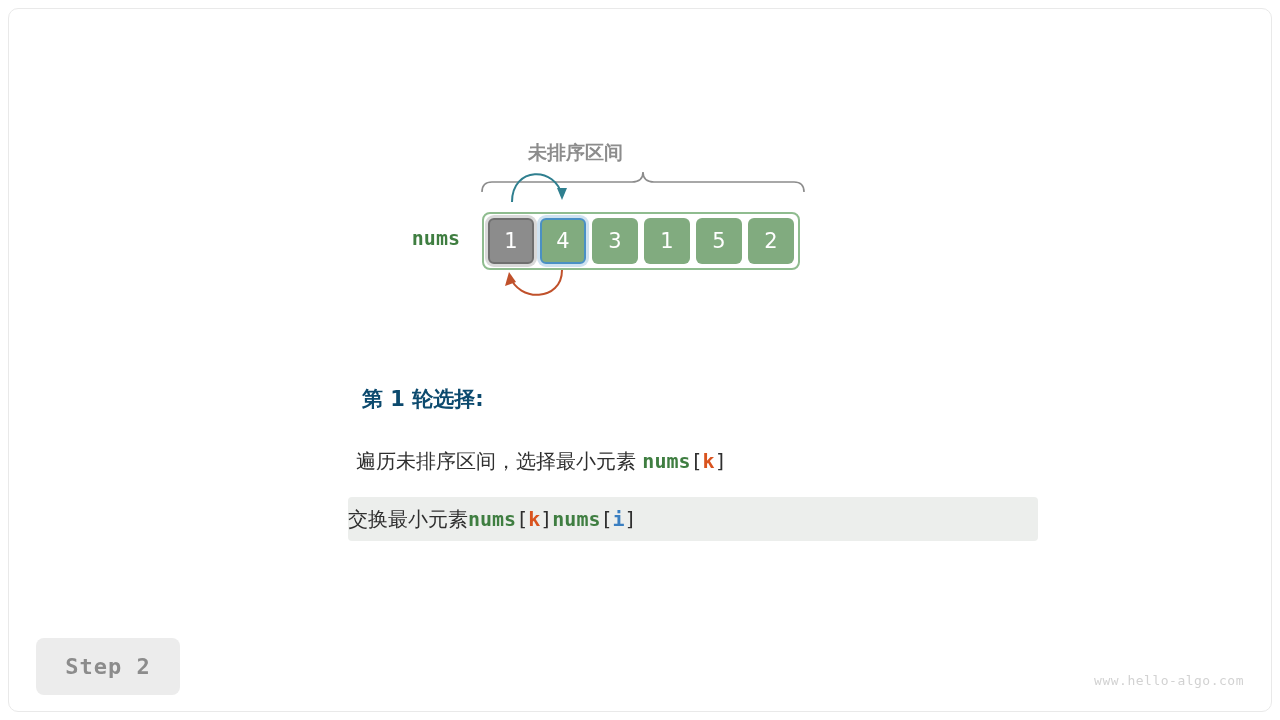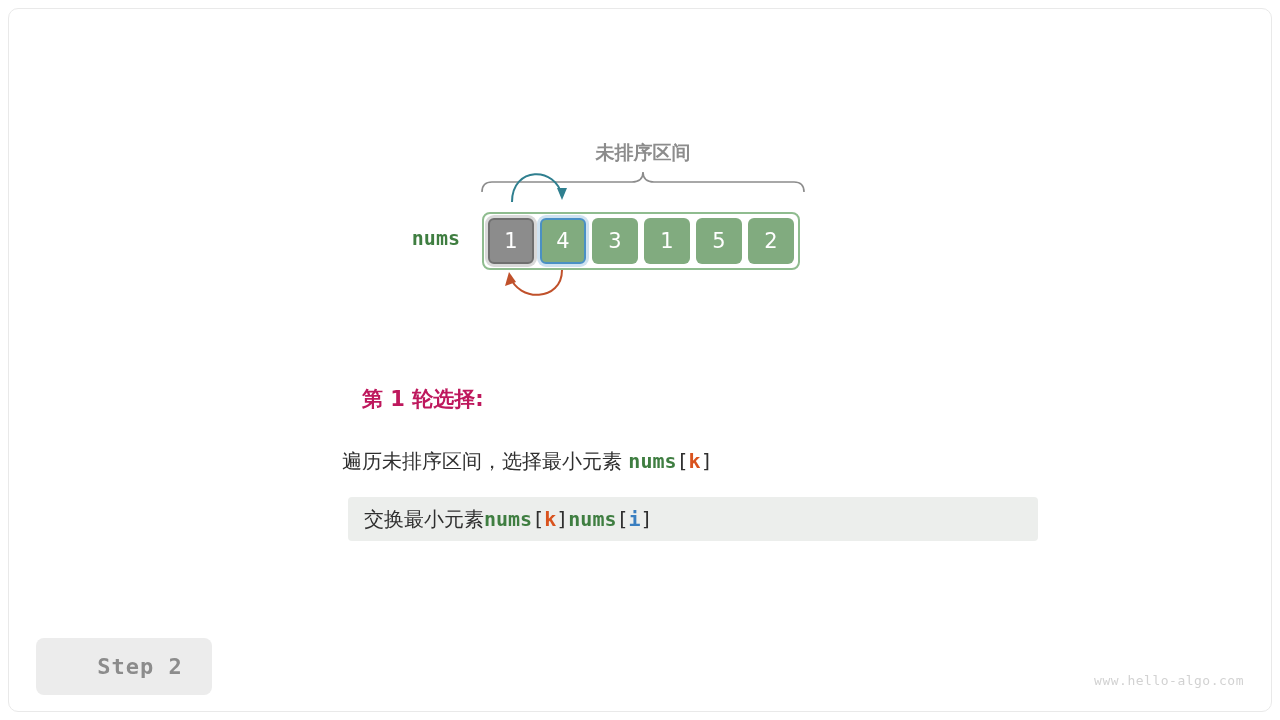--- a/index.html
+++ b/index.html
@@ -38,21 +38,21 @@
     left: 360px;
     top: 130px;
     width: 520px;
     height: 190px;
   }
   .label-unsorted {
     position: absolute;
     left: 168px;
     top: 10px;
     width: 230px;
-    text-align: center;
+    text-align: left;
     font-size: 19px;
     font-weight: bold;
     color: #8c8c8c;
     font-family: "DejaVu Sans", "Liberation Sans", sans-serif;
   }
   .nums-label {
     position: absolute;
     left: 0px;
     top: 96px;
     width: 100px;
@@ -106,42 +106,42 @@
     overflow: visible;
   }
 
   
   .round-title {
     position: absolute;
     left: 362px;
     top: 385px;
     font-size: 21px;
     font-weight: bold;
-    color: #be185d;
+    color: #0c4a6e;
     font-family: "DejaVu Sans", "Liberation Sans", sans-serif;
   }
   .line-normal {
     position: absolute;
-    left: 342px;
+    left: 356px;
     top: 448px;
     font-size: 20px;
     color: #2f2f2f;
     white-space: nowrap;
   }
   .line-highlight {
     position: absolute;
     left: 348px;
     top: 497px;
     width: 690px;
     height: 44px;
     background: #eceeec;
     border-radius: 4px;
     display: flex;
     align-items: center;
-    padding-left: 16px;
+    padding-left: 0;
     box-sizing: border-box;
     font-size: 20px;
     color: #2f2f2f;
     white-space: nowrap;
   }
   .mono-green {
     font-family: "DejaVu Sans Mono", "Liberation Mono", monospace;
     color: #3f7e41;
     font-weight: bold;
   }
@@ -170,21 +170,20 @@
     background: #ececec;
     border-radius: 8px;
     display: flex;
     align-items: center;
     justify-content: center;
     font-family: "DejaVu Sans Mono", "Liberation Mono", monospace;
     font-size: 22px;
     font-weight: bold;
     color: #8c8c8c;
     letter-spacing: 1px;
-    padding-left: 32px;
   }
   .watermark {
     position: absolute;
     right: 36px;
     top: 673px;
     font-family: "DejaVu Sans Mono", "Liberation Mono", monospace;
     font-size: 13px;
     color: #d2d2d2;
     letter-spacing: 0.5px;
     text-align: right;

